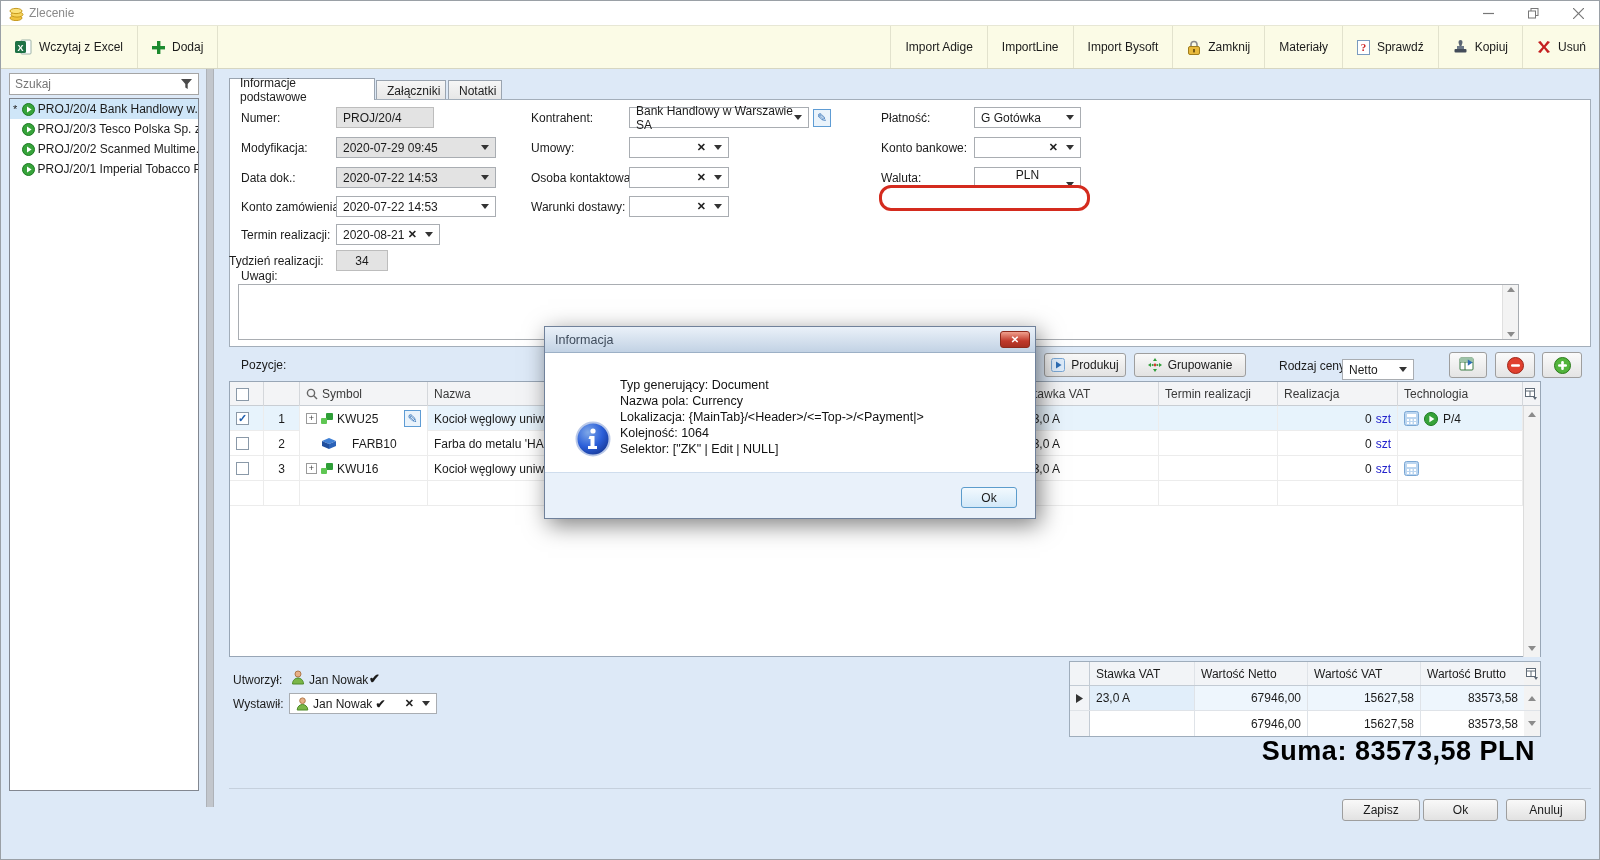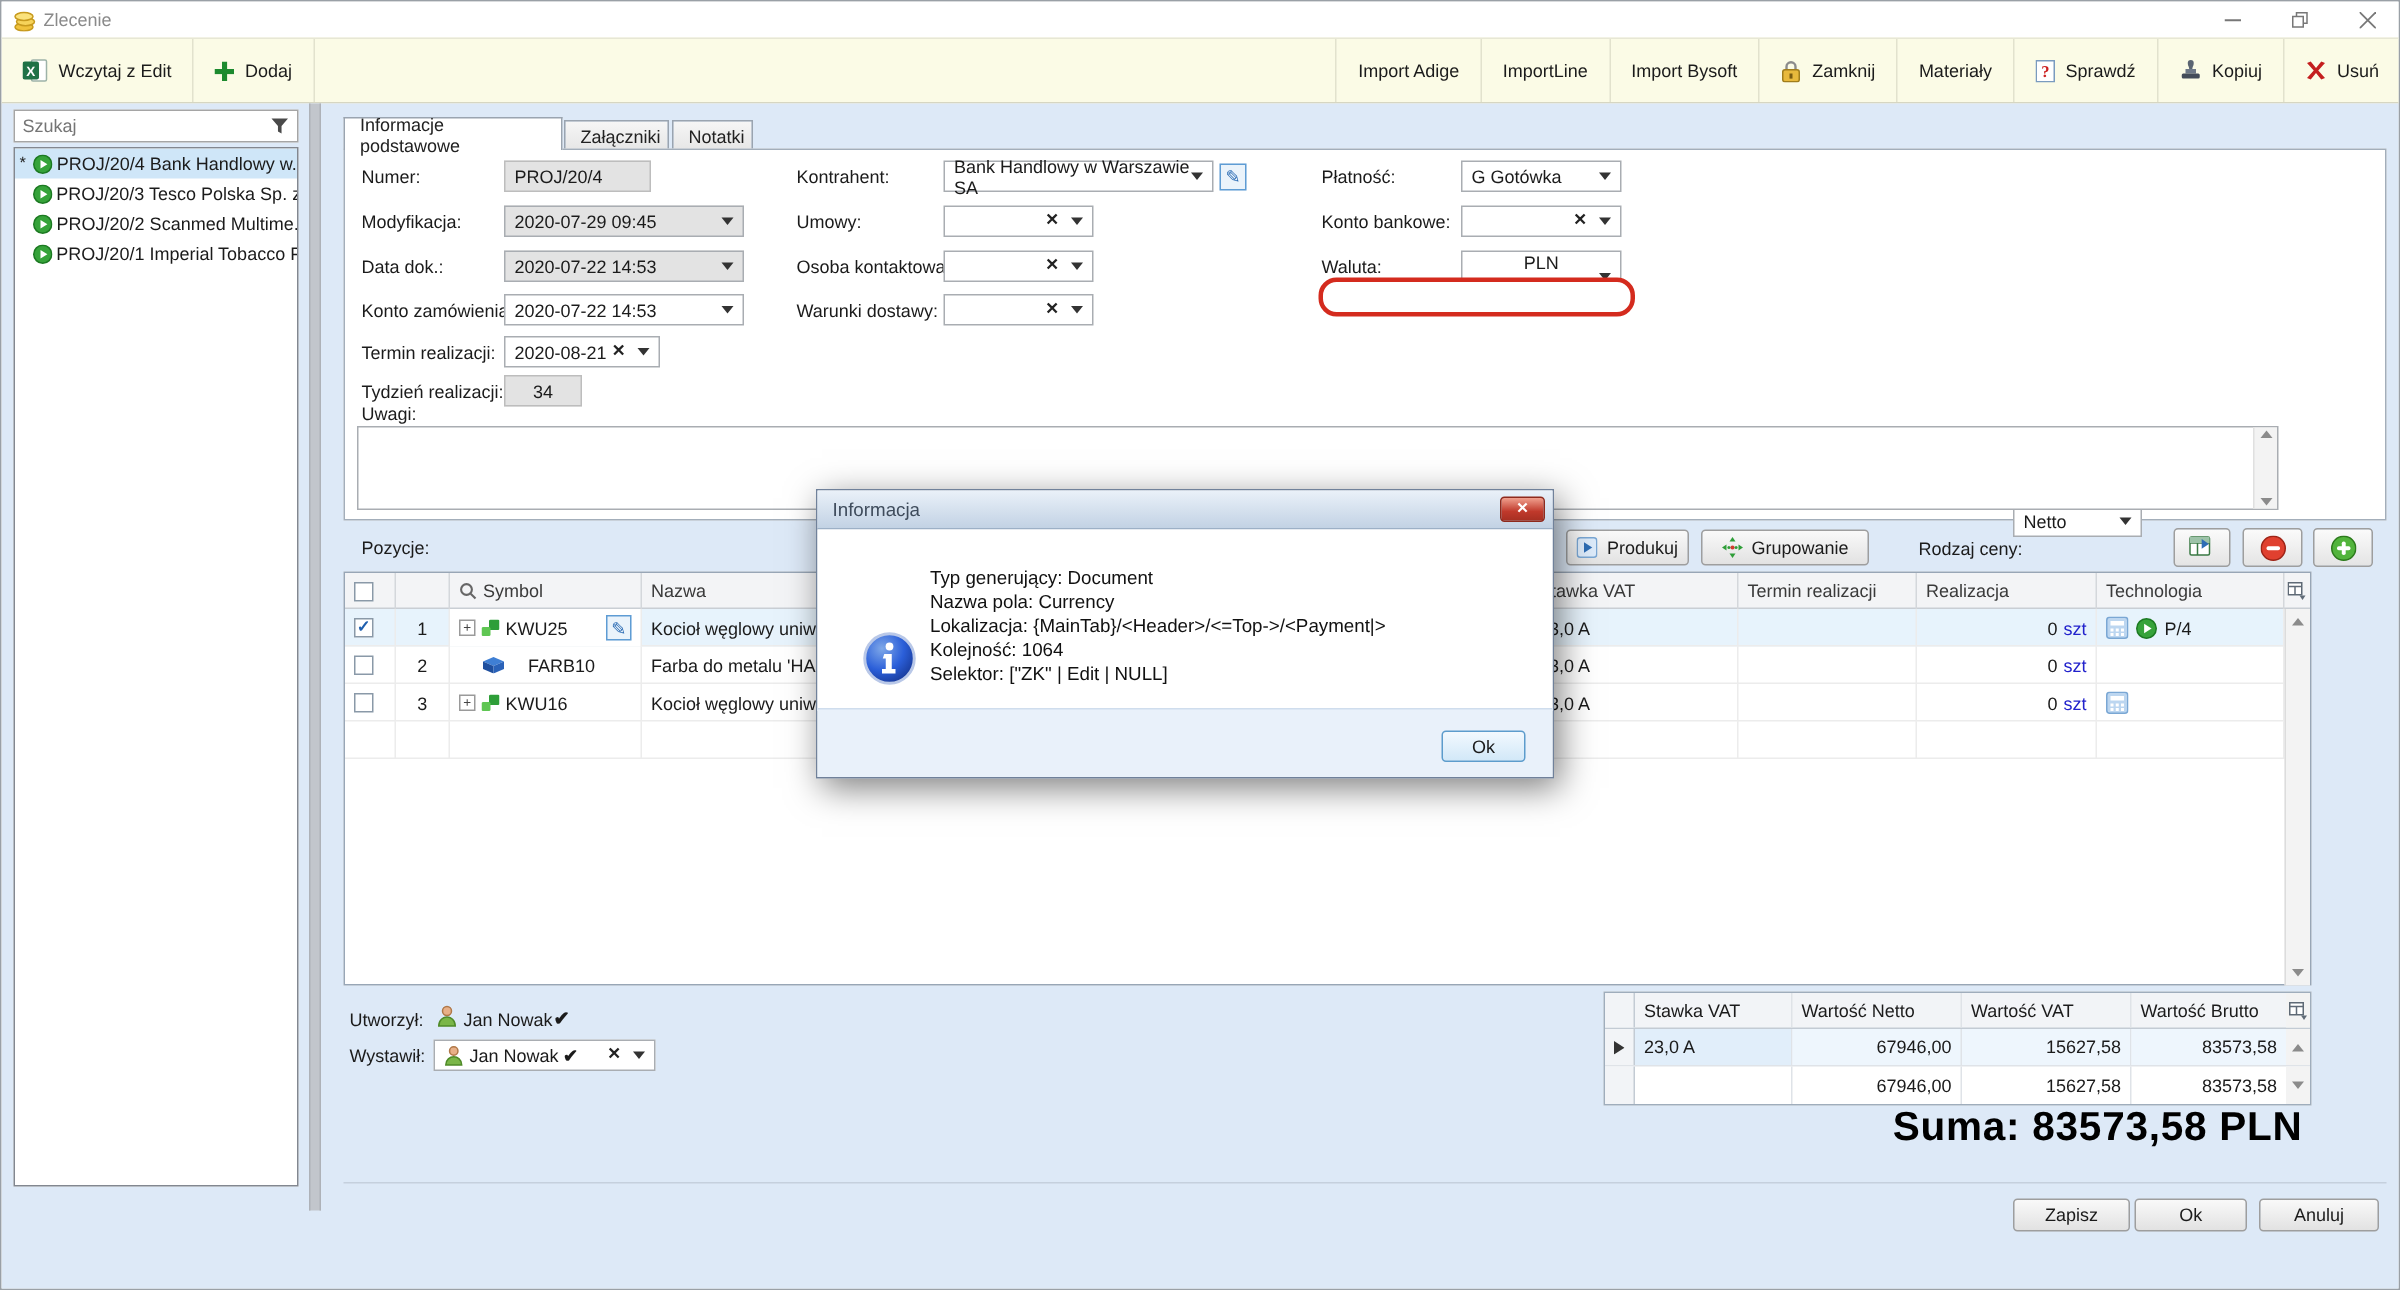--- a/index.html
+++ b/index.html
@@ -147,21 +147,21 @@
   <div class="toolbar">
     <div class="tb-left">
       <div class="tb-btn">
         <span>
             <svg width="17" height="16">
               <rect x="6" y="1" width="10" height="14" rx="1" fill="#fff" stroke="#9db3a8"></rect>
               <rect x="0" y="2" width="11" height="12" rx="1.5" fill="#1f7246"></rect>
               <text x="5.5" y="11.5" font-size="9" font-weight="bold" fill="#fff" text-anchor="middle" font-family="Liberation Sans,sans-serif">X</text>
             </svg>
           </span>
-        <span>Wczytaj z Edit</span>
+        <span>Wczytaj z Excel</span>
       </div>
       <div class="tb-btn">
         <span>
             <svg width="13" height="13">
               <rect x="5" y="0" width="3.4" height="13" fill="#1c8a2e"></rect>
               <rect x="0" y="5" width="13" height="3.4" fill="#1c8a2e"></rect>
             </svg>
           </span>
         <span>Dodaj</span>
       </div>
@@ -317,21 +317,21 @@
 
   <span class="lbl" style="left:240px;top:227px;z-index:2">Termin realizacji:</span>
   <div class="fld" style="left:335px;top:223px;width:104px;">
       <span>2020-08-21</span>
       <span class="dd">
         <span class="cx">✕</span>
         <span class="tri"></span>
       </span>
     </div>
 
-  <span class="lbl" style="left:240px;top:253px;z-index:2">Tydzień realizacji:</span>
+  <span class="lbl" style="left:228px;top:253px;z-index:2">Tydzień realizacji:</span>
   <div class="fld ro" style="left:335px;top:249px;width:52px;justify-content:center;">
       <span>34</span>
     </div>
 
   <span class="lbl" style="left:240px;top:268px;z-index:2">Uwagi:</span>
   <div class="uwagi-area">
     <div class="uw-scroll">
         <span class="sarr up"></span>
         <span class="sarr dn"></span>
       </div>
@@ -417,21 +417,21 @@
           <polygon points="0,7 3,5 3,9" fill="#2e9e38"></polygon>
           <polygon points="14,7 11,5 11,9" fill="#2e9e38"></polygon>
           <circle cx="7" cy="7" r="1.4" fill="#d23b2e"></circle>
           <circle cx="4.6" cy="7" r="1" fill="#2e9e38"></circle>
           <circle cx="9.4" cy="7" r="1" fill="#2e9e38"></circle>
         </svg>
       </span>
     <span>Grupowanie</span>
   </div>
   <span class="lbl" style="left:1278px;top:358px;">Rodzaj ceny:</span>
-  <div class="fld" style="left:1341px;top:336px;width:86px;z-index:1">
+  <div class="fld" style="left:1341px;top:358px;width:72px;z-index:1">
       <span>Netto</span>
       <span class="dd">
         <span class="tri"></span>
       </span>
     </div>
 
   <div class="iconbtn" style="left:1448px;top:351px;width:38px;height:26px;">
     <span>
         <svg width="18" height="16">
           <rect x="1" y="1" width="13" height="12" rx="1" fill="#fff" stroke="#3a7a44"></rect>

